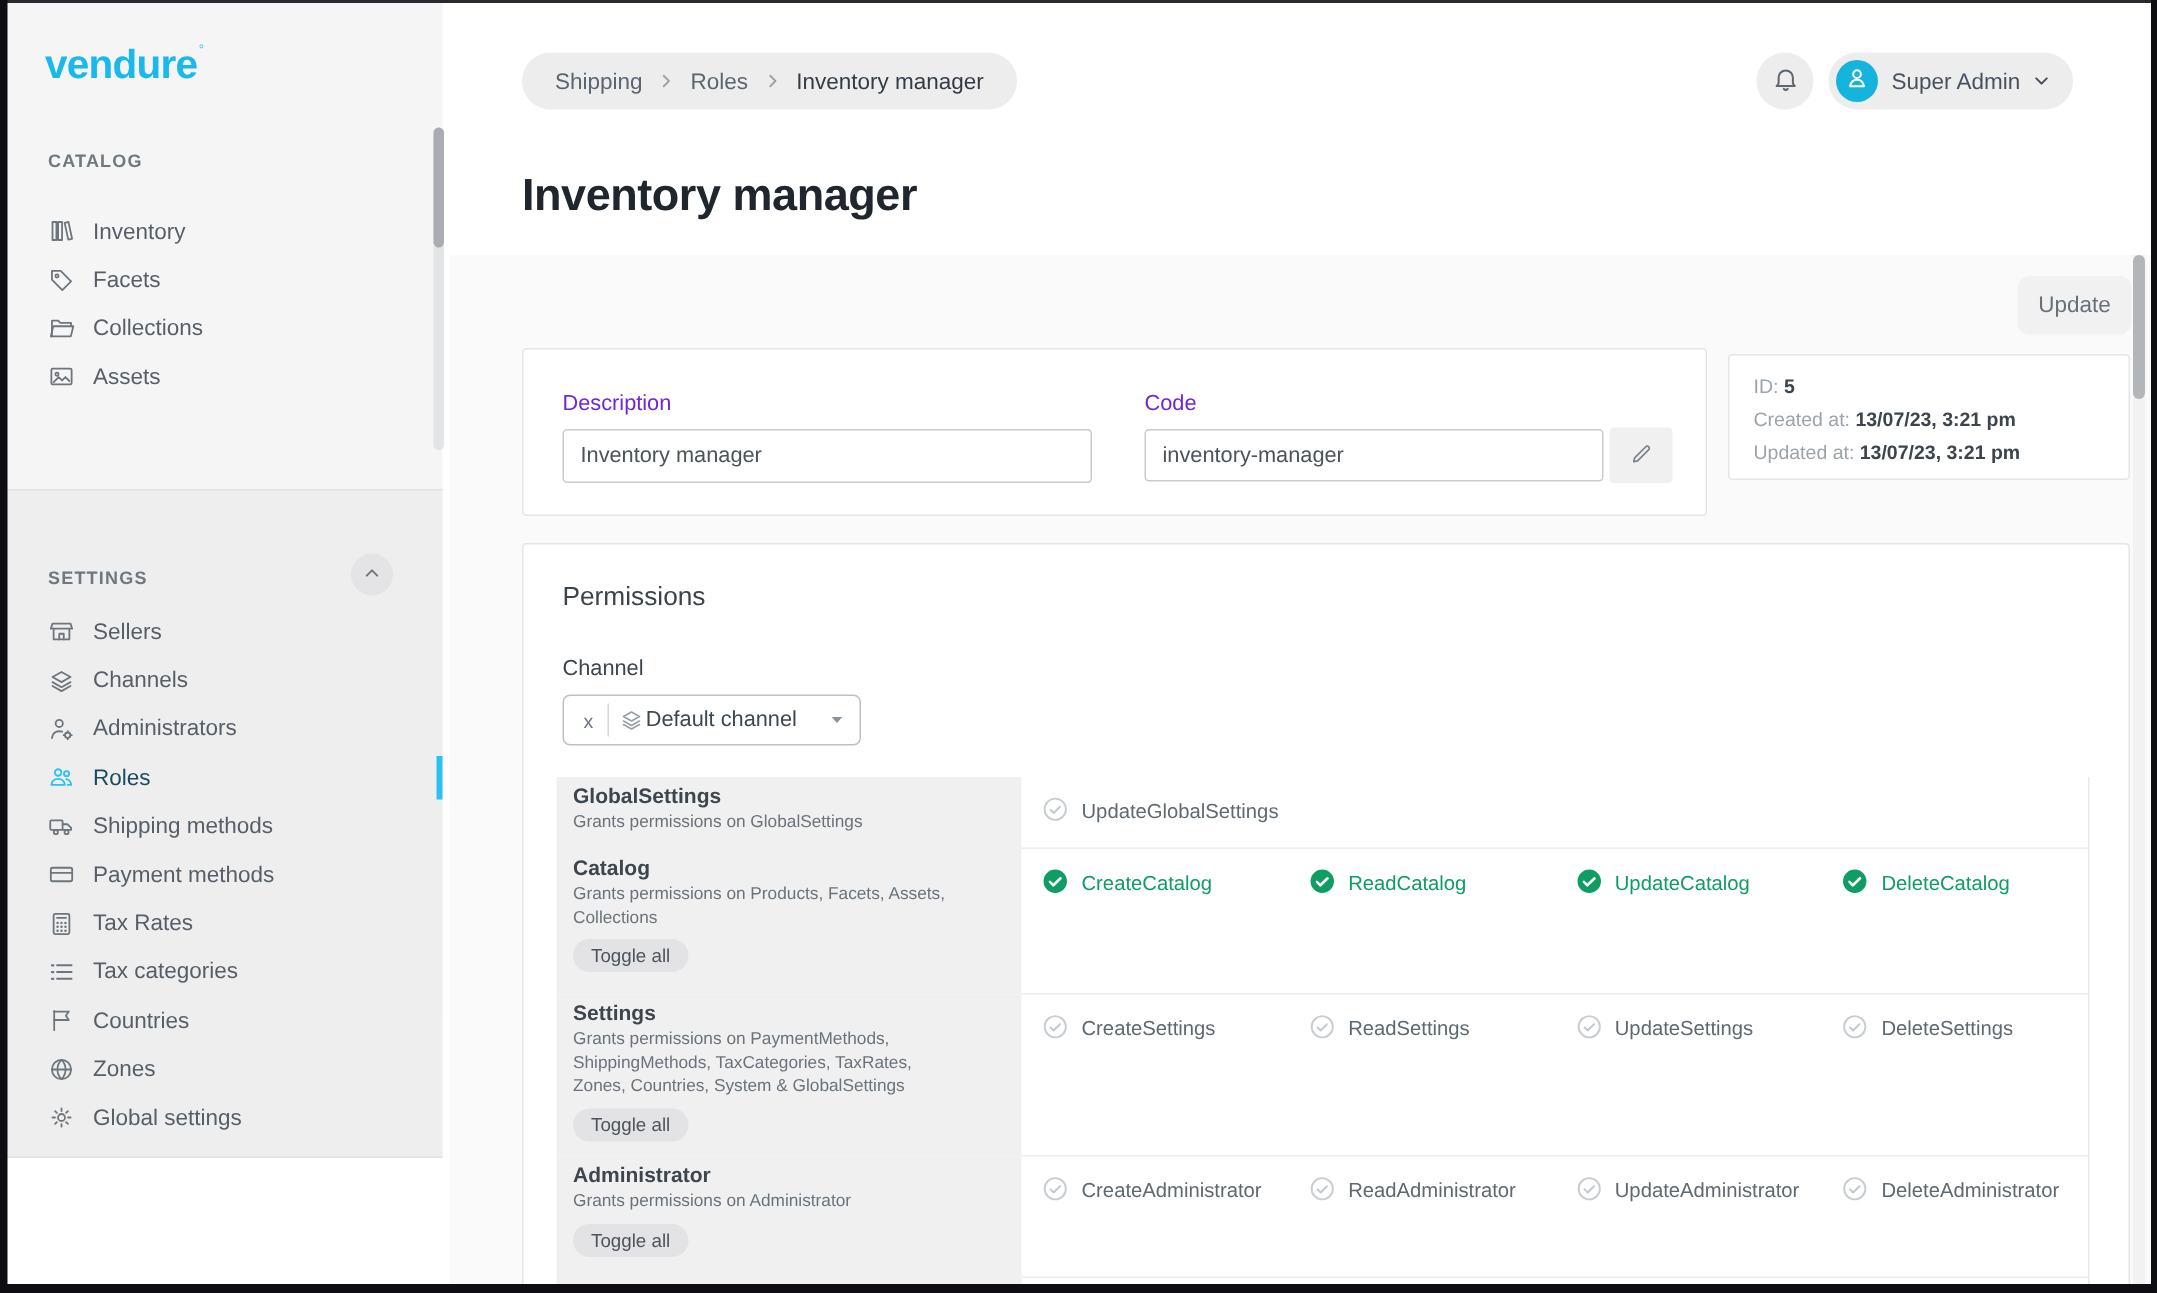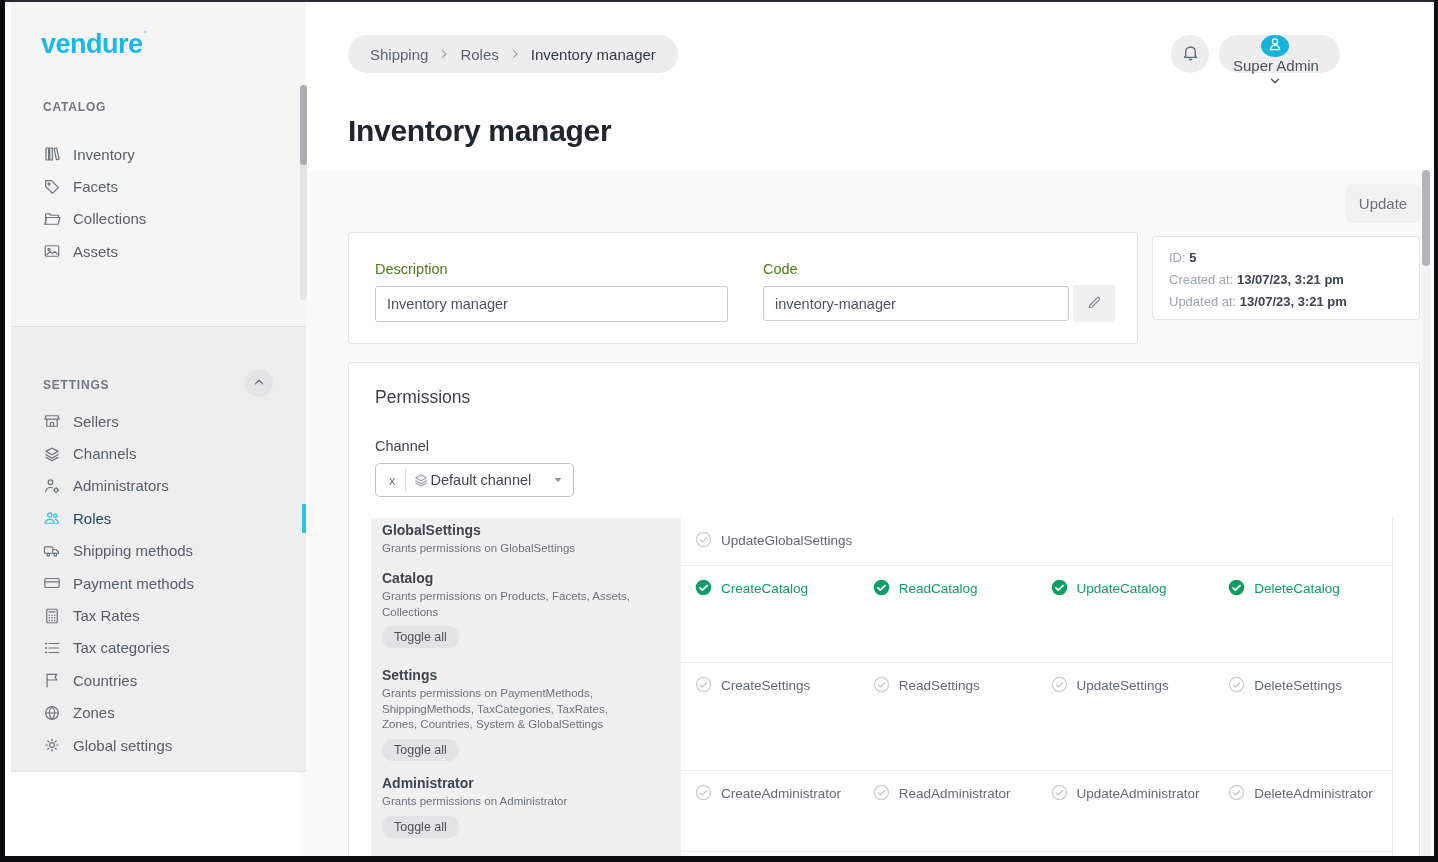--- a/index.html
+++ b/index.html
@@ -7,21 +7,21 @@
   body { font-family:"Liberation Sans","DejaVu Sans",sans-serif; background:#fff; color:#3c444c; }
   #app { position:relative; width:1438px; height:862px; background:#fff; overflow:hidden; }
 
   
   .frame-left  { position:absolute; left:0; top:0; width:5px; height:862px; background:#0e0e12; z-index:50; }
   .frame-right { position:absolute; right:0; top:0; width:4px; height:862px; background:#0e0e12; z-index:50; }
   .frame-bottom{ position:absolute; left:0; bottom:0; width:1438px; height:6px; background:#0e0e12; z-index:50; }
   .frame-top   { position:absolute; left:0; top:0; width:1438px; height:2px; background:#2a2a30; z-index:50; }
 
   
-  .sidebar { position:absolute; left:11px; top:0; width:295px; height:680px; background:#f5f5f6; z-index:2; }
+  .sidebar { position:absolute; left:0; top:0; width:295px; height:680px; background:#f5f5f6; z-index:2; }
   .logo { position:absolute; left:30px; top:26px; font-size:27px; font-weight:700; letter-spacing:-0.5px; color:#1bb8ec; }
   .logo .tm { font-size:10px; vertical-align:18px; margin-left:1px; }
   .side-heading { font-size:12px; font-weight:600; letter-spacing:.8px; color:#70787f; text-transform:uppercase; }
   .catalog-sec { position:absolute; left:0; right:0; top:100px; }
   .catalog-sec .side-heading { padding-left:32px; }
   .nav-list { list-style:none; margin-top:24px; }
   .nav-item { position:relative; height:32.4px; display:flex; align-items:center; padding-left:32px; cursor:pointer; }
   .nav-item .nicon { width:18px; height:18px; color:#6d767d; flex:0 0 18px; display:inline-flex; }
   .nav-item .nicon svg { width:18px; height:18px; }
   .nav-item .nlbl { font-size:15px; color:#565f67; margin-left:12px; white-space:nowrap; }
@@ -52,35 +52,35 @@
                 display:inline-flex; align-items:center; padding:0 22px; gap:10px; font-size:15px; color:#5b6570; }
   .breadcrumb .crumb { cursor:pointer; white-space:nowrap; }
   .breadcrumb .crumb.last { color:#333b44; font-weight:500; cursor:default; }
   .breadcrumb .sep { width:12px; height:12px; color:#9aa2a9; display:inline-flex; }
   .breadcrumb .sep svg { width:12px; height:12px; }
 
   .bell-btn { position:absolute; left:871px; top:35px; width:38px; height:38px; border-radius:50%; background:#ededee;
               border:none; display:flex; align-items:center; justify-content:center; color:#5d6770; cursor:pointer; }
   .bell-btn svg { width:19px; height:19px; }
   .user-pill { position:absolute; left:919px; top:35px; height:38px; border-radius:19px; background:#ededee;
-               display:inline-flex; align-items:center; padding:0 14px 0 5px; cursor:pointer;flex-direction:column; }
+               display:inline-flex; align-items:center; padding:0 14px 0 5px; cursor:pointer; }
   .avatar { width:28px; height:28px; border-radius:50%; background:#14b4dd; display:flex; align-items:center; justify-content:center; }
   .avatar svg { width:18px; height:18px; }
   .user-name { font-size:15px; color:#49525c; margin:0 7px 0 9px; white-space:nowrap; }
   .user-caret { width:14px; height:14px; color:#49525c; display:inline-flex; }
   .user-caret svg { width:14px; height:14px; }
 
   .page-title { position:absolute; left:48px; top:114px; font-size:30px; font-weight:700; letter-spacing:-0.3px; color:#20262d; }
 
   .update-btn { position:absolute; left:1045px; top:184px; width:76px; height:39px; background:#f1f1f2; border:none;
                 border-radius:8px; font-size:15px; color:#68717a; font-family:inherit; cursor:default; }
 
   .card { position:absolute; background:#fff; border:1px solid #e4e5e7; border-radius:3px; }
   .form-card { left:48px; top:232px; width:790px; height:112px; }
-  .field-label { position:absolute; font-size:14.5px; color:#4d7c0f; }
+  .field-label { position:absolute; font-size:14.5px; color:#6d28d9; }
   .text-input { position:absolute; height:36px; border:1px solid #c6ccd2; border-radius:3px; background:#fff;
                 font-size:14.5px; color:#4b545c; padding:0 11px; font-family:inherit; }
   .edit-btn { position:absolute; left:724px; top:52px; width:42px; height:37px; background:#f0f0f1; border:none;
               border-radius:3px; color:#7a838b; display:flex; align-items:center; justify-content:center; cursor:pointer; }
   .edit-btn svg { width:17px; height:17px; }
 
   .info-card { left:852px; top:236px; width:268px; height:84px; padding:10px 16px; font-size:13px; line-height:22px; }
   .info-line { white-space:nowrap; }
   .info-label { color:#9ba3ab; }
   .info-value { color:#3c444c; font-weight:600; }

